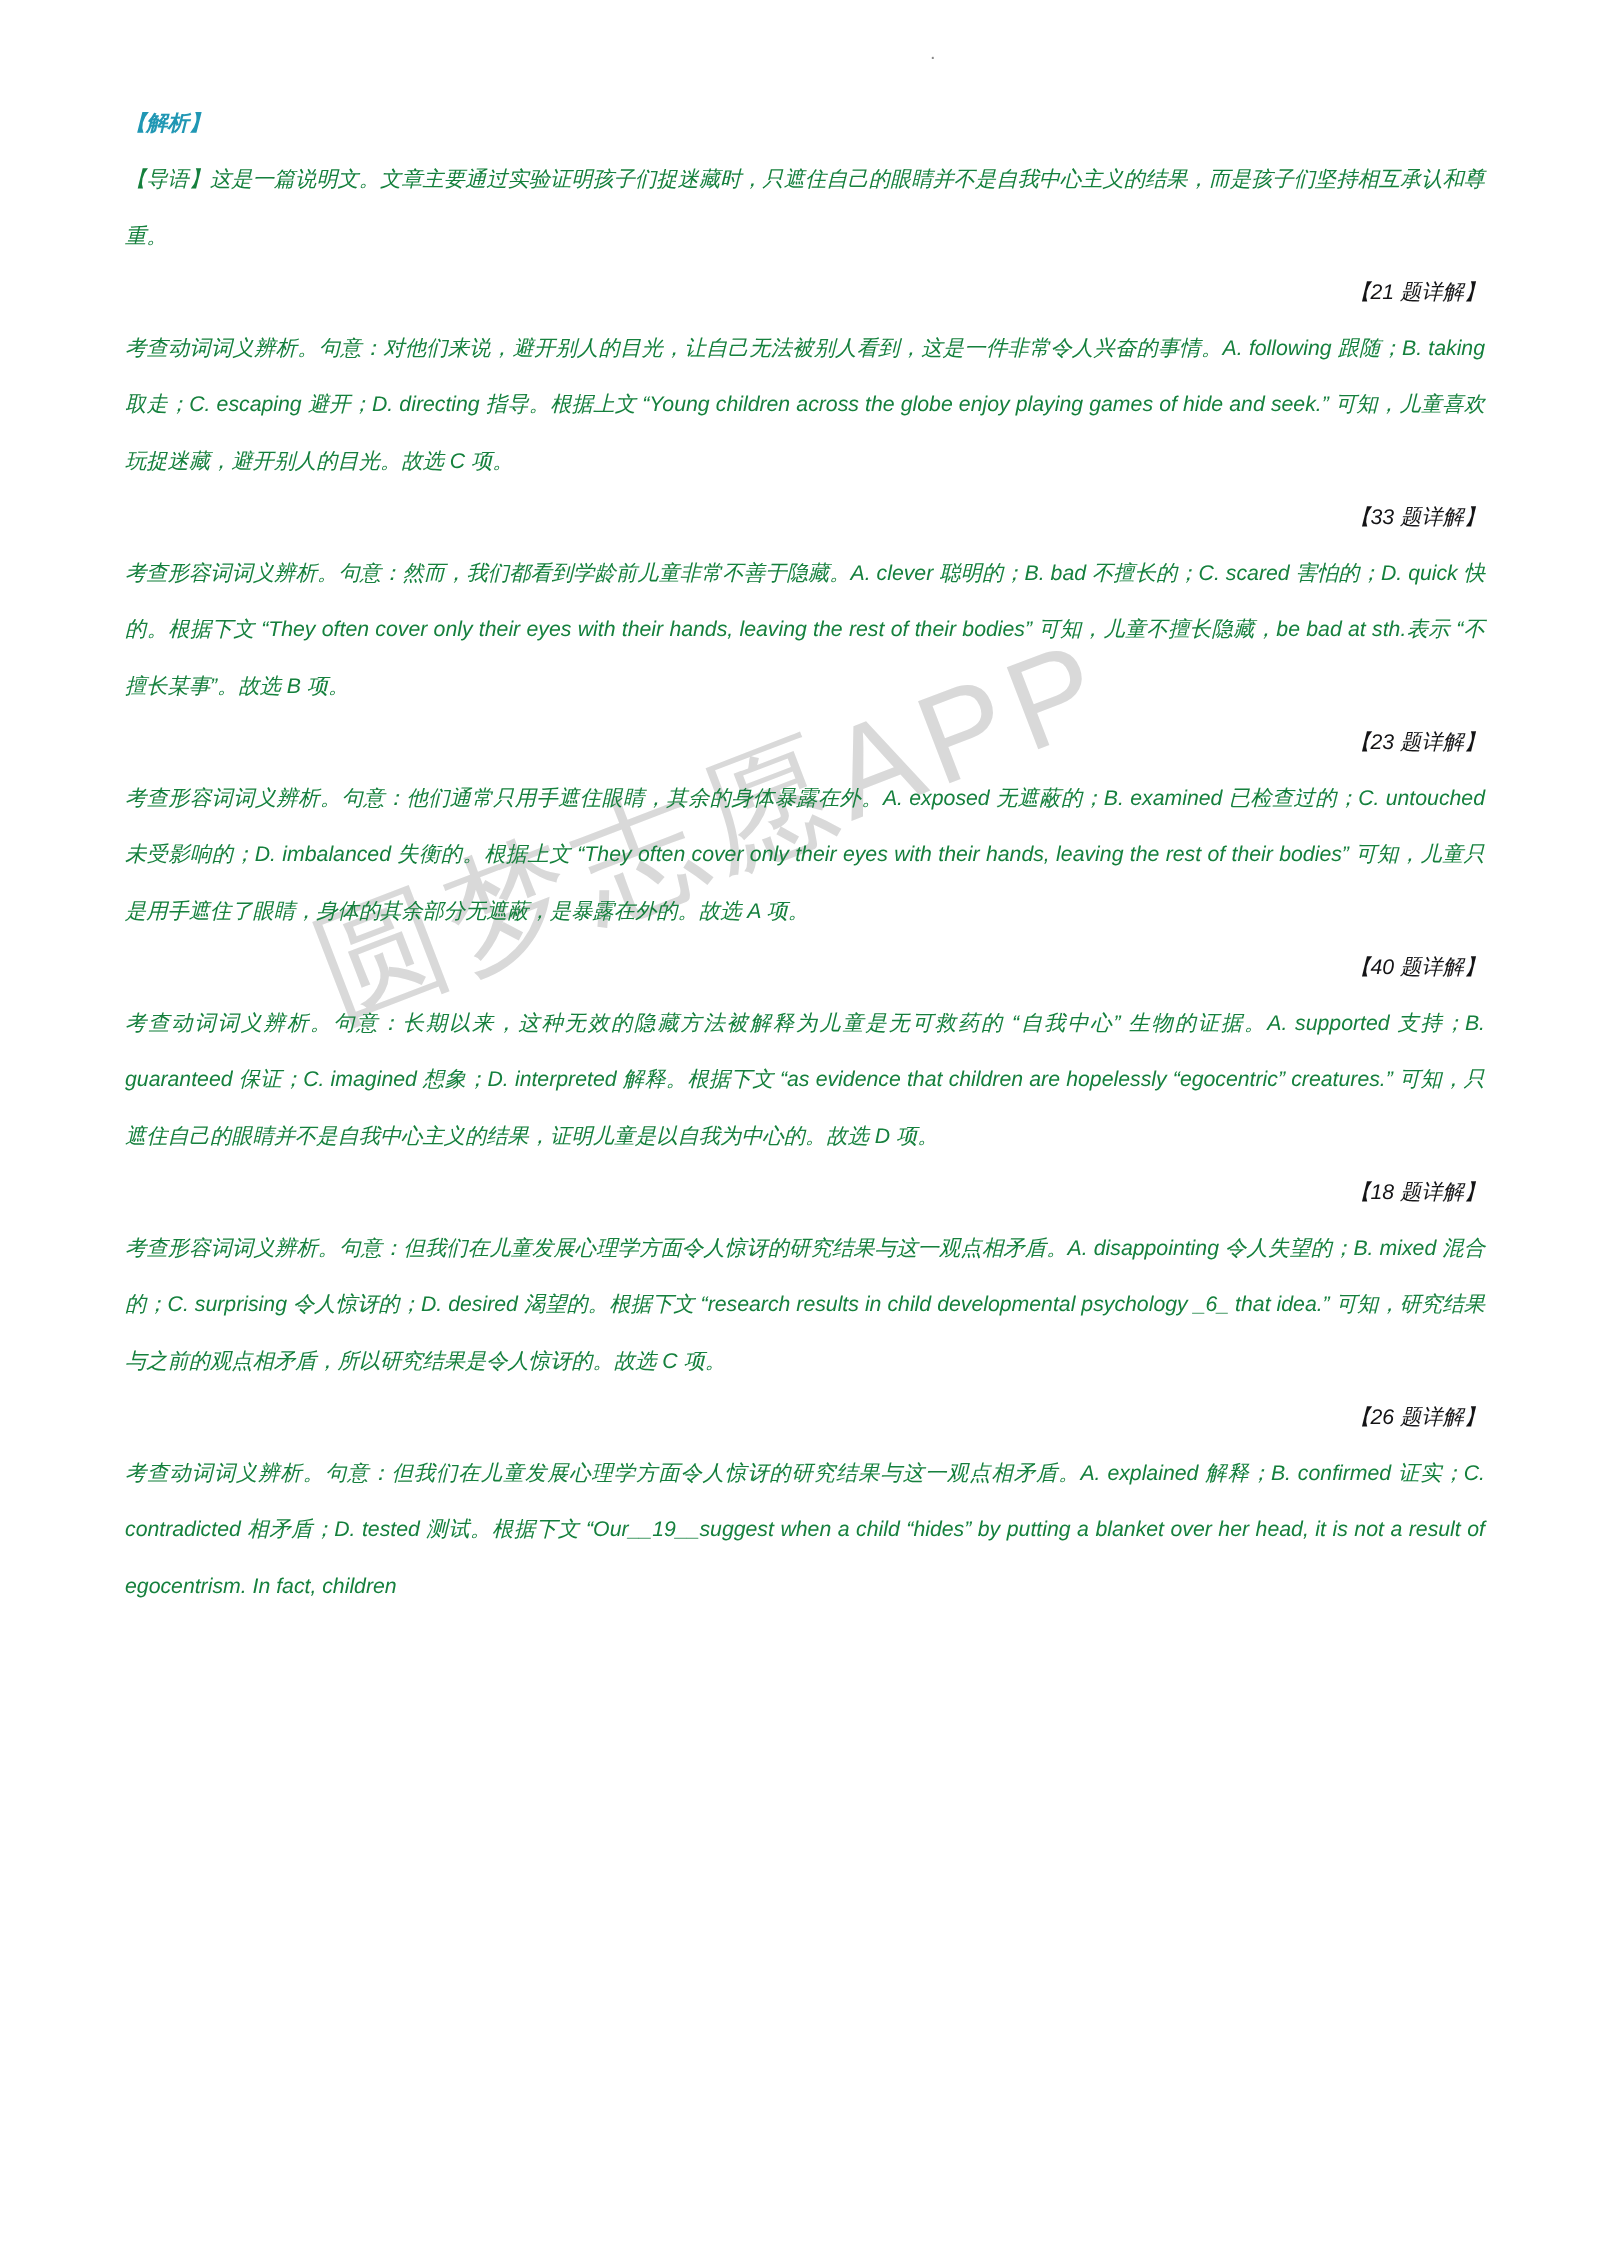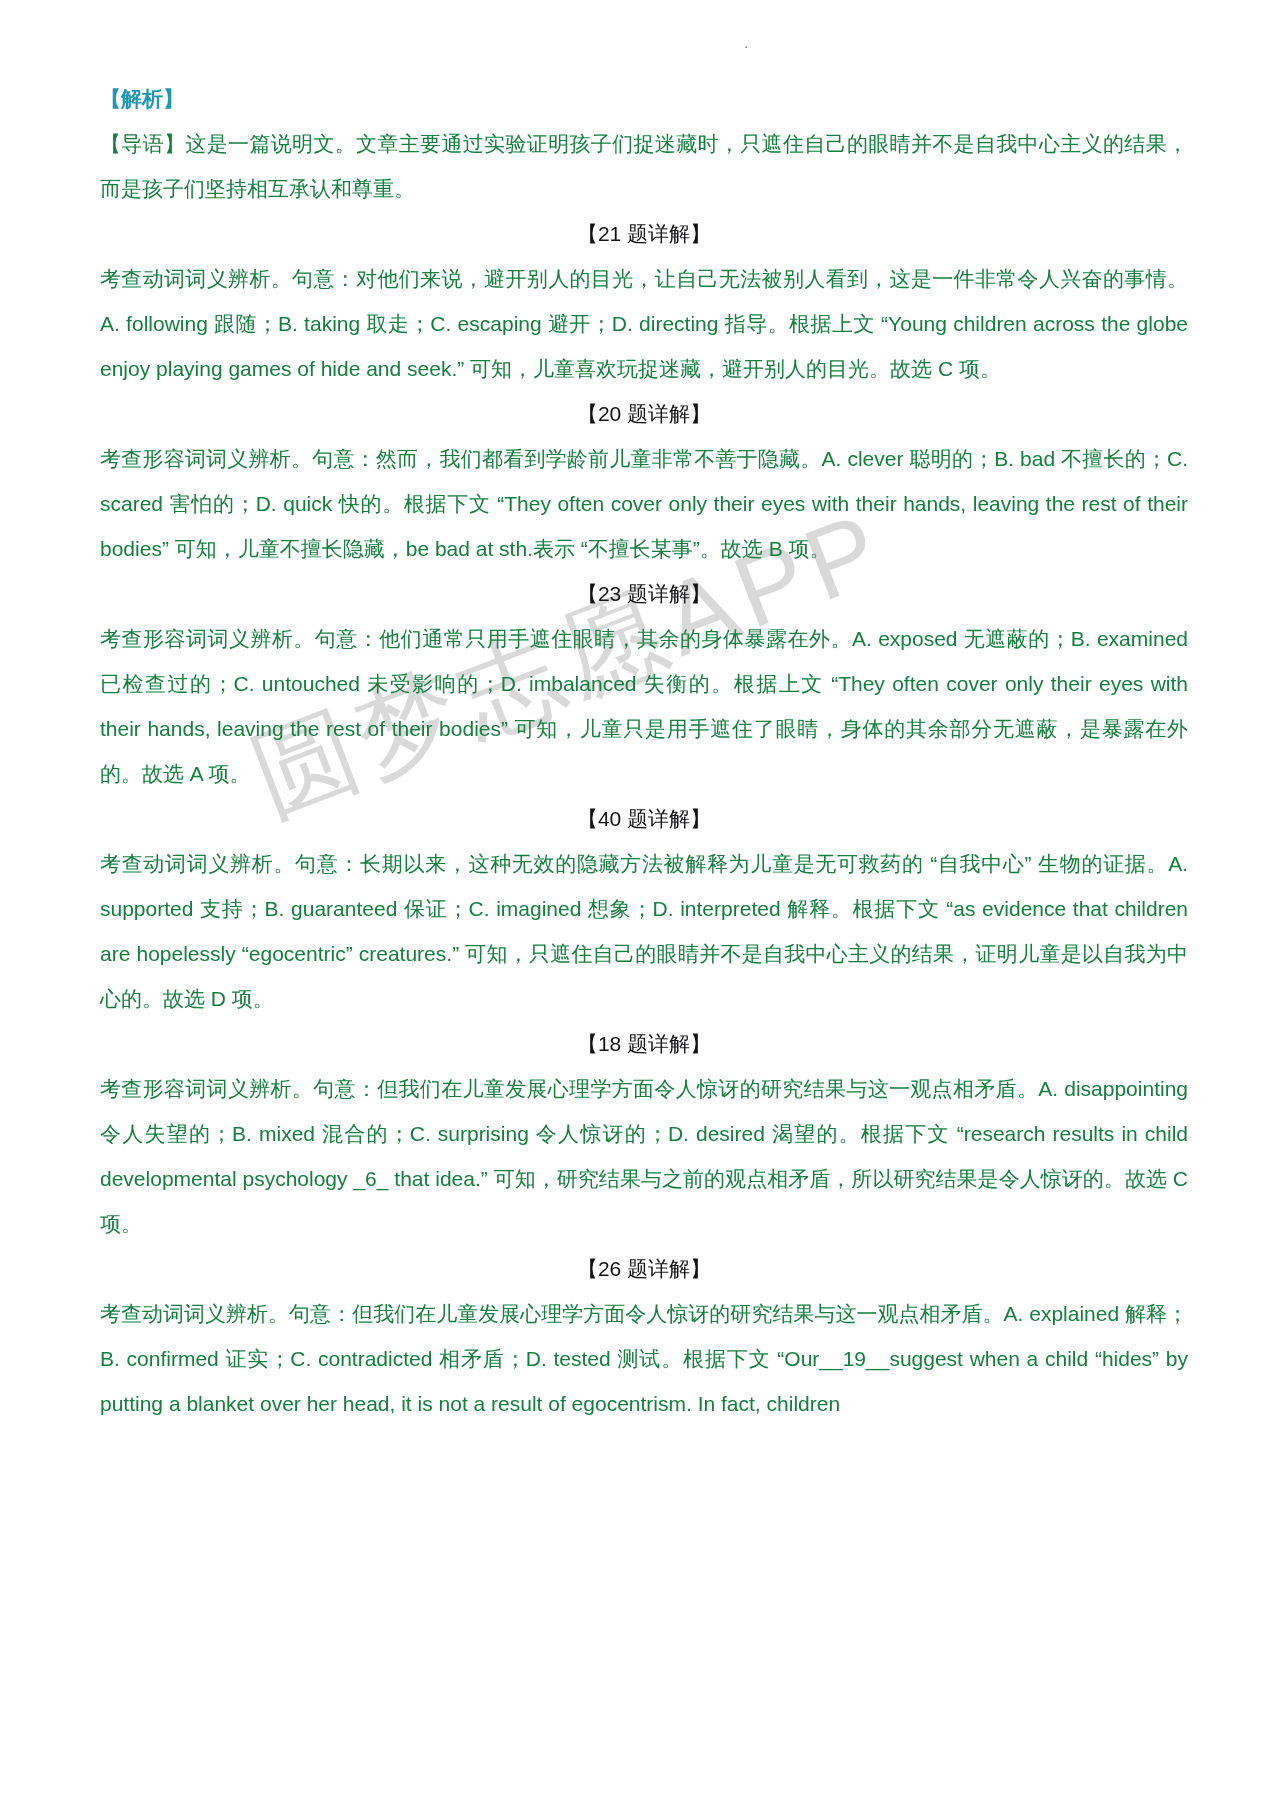--- a/index.html
+++ b/index.html
@@ -43,36 +43,37 @@
     font-size: 16px;
     color: #8a8a8a;
     z-index: 2;
   }
   .content {
     position: absolute;
     left: 100px;
     top: 76px;
     width: 1088px;
     z-index: 2;
-    font-size: 21px;
+    font-size: 17px;
     line-height: 45px;
     text-align: justify;
+    font-style: italic;
   }
   .content p {
     margin: 0;
     padding: 0;
   }
   .accent-head {
     color: #2097b4;
     font-weight: bold;
     text-align: left;
   }
   .sec-head {
     color: #141416;
-    text-align: center;
+    text-align: right;
   }
   .para {
     color: #15803d;
   }
 </style>
 </head>
 <body>
 
 <div class="page">
 
@@ -83,21 +84,21 @@
   <div class="content">
 
     <p class="accent-head">【解析】</p>
 
     <p class="para">【导语】这是一篇说明文。文章主要通过实验证明孩子们捉迷藏时，只遮住自己的眼睛并不是自我中心主义的结果，而是孩子们坚持相互承认和尊重。</p>
 
     <p class="sec-head">【21 题详解】</p>
 
     <p class="para">考查动词词义辨析。句意：对他们来说，避开别人的目光，让自己无法被别人看到，这是一件非常令人兴奋的事情。A. following 跟随；B. taking 取走；C. escaping 避开；D. directing 指导。根据上文 “Young children across the globe enjoy playing games of hide and seek.” 可知，儿童喜欢玩捉迷藏，避开别人的目光。故选 C 项。</p>
 
-    <p class="sec-head">【20 题详解】</p>
+    <p class="sec-head">【33 题详解】</p>
 
     <p class="para">考查形容词词义辨析。句意：然而，我们都看到学龄前儿童非常不善于隐藏。A. clever 聪明的；B. bad 不擅长的；C. scared 害怕的；D. quick 快的。根据下文 “They often cover only their eyes with their hands, leaving the rest of their bodies” 可知，儿童不擅长隐藏，be bad at sth.表示 “不擅长某事”。故选 B 项。</p>
 
     <p class="sec-head">【23 题详解】</p>
 
     <p class="para">考查形容词词义辨析。句意：他们通常只用手遮住眼睛，其余的身体暴露在外。A. exposed 无遮蔽的；B. examined 已检查过的；C. untouched 未受影响的；D. imbalanced 失衡的。根据上文 “They often cover only their eyes with their hands, leaving the rest of their bodies” 可知，儿童只是用手遮住了眼睛，身体的其余部分无遮蔽，是暴露在外的。故选 A 项。</p>
 
     <p class="sec-head">【40 题详解】</p>
 
     <p class="para">考查动词词义辨析。句意：长期以来，这种无效的隐藏方法被解释为儿童是无可救药的 “自我中心” 生物的证据。A. supported 支持；B. guaranteed 保证；C. imagined 想象；D. interpreted 解释。根据下文 “as evidence that children are hopelessly “egocentric” creatures.” 可知，只遮住自己的眼睛并不是自我中心主义的结果，证明儿童是以自我为中心的。故选 D 项。</p>

